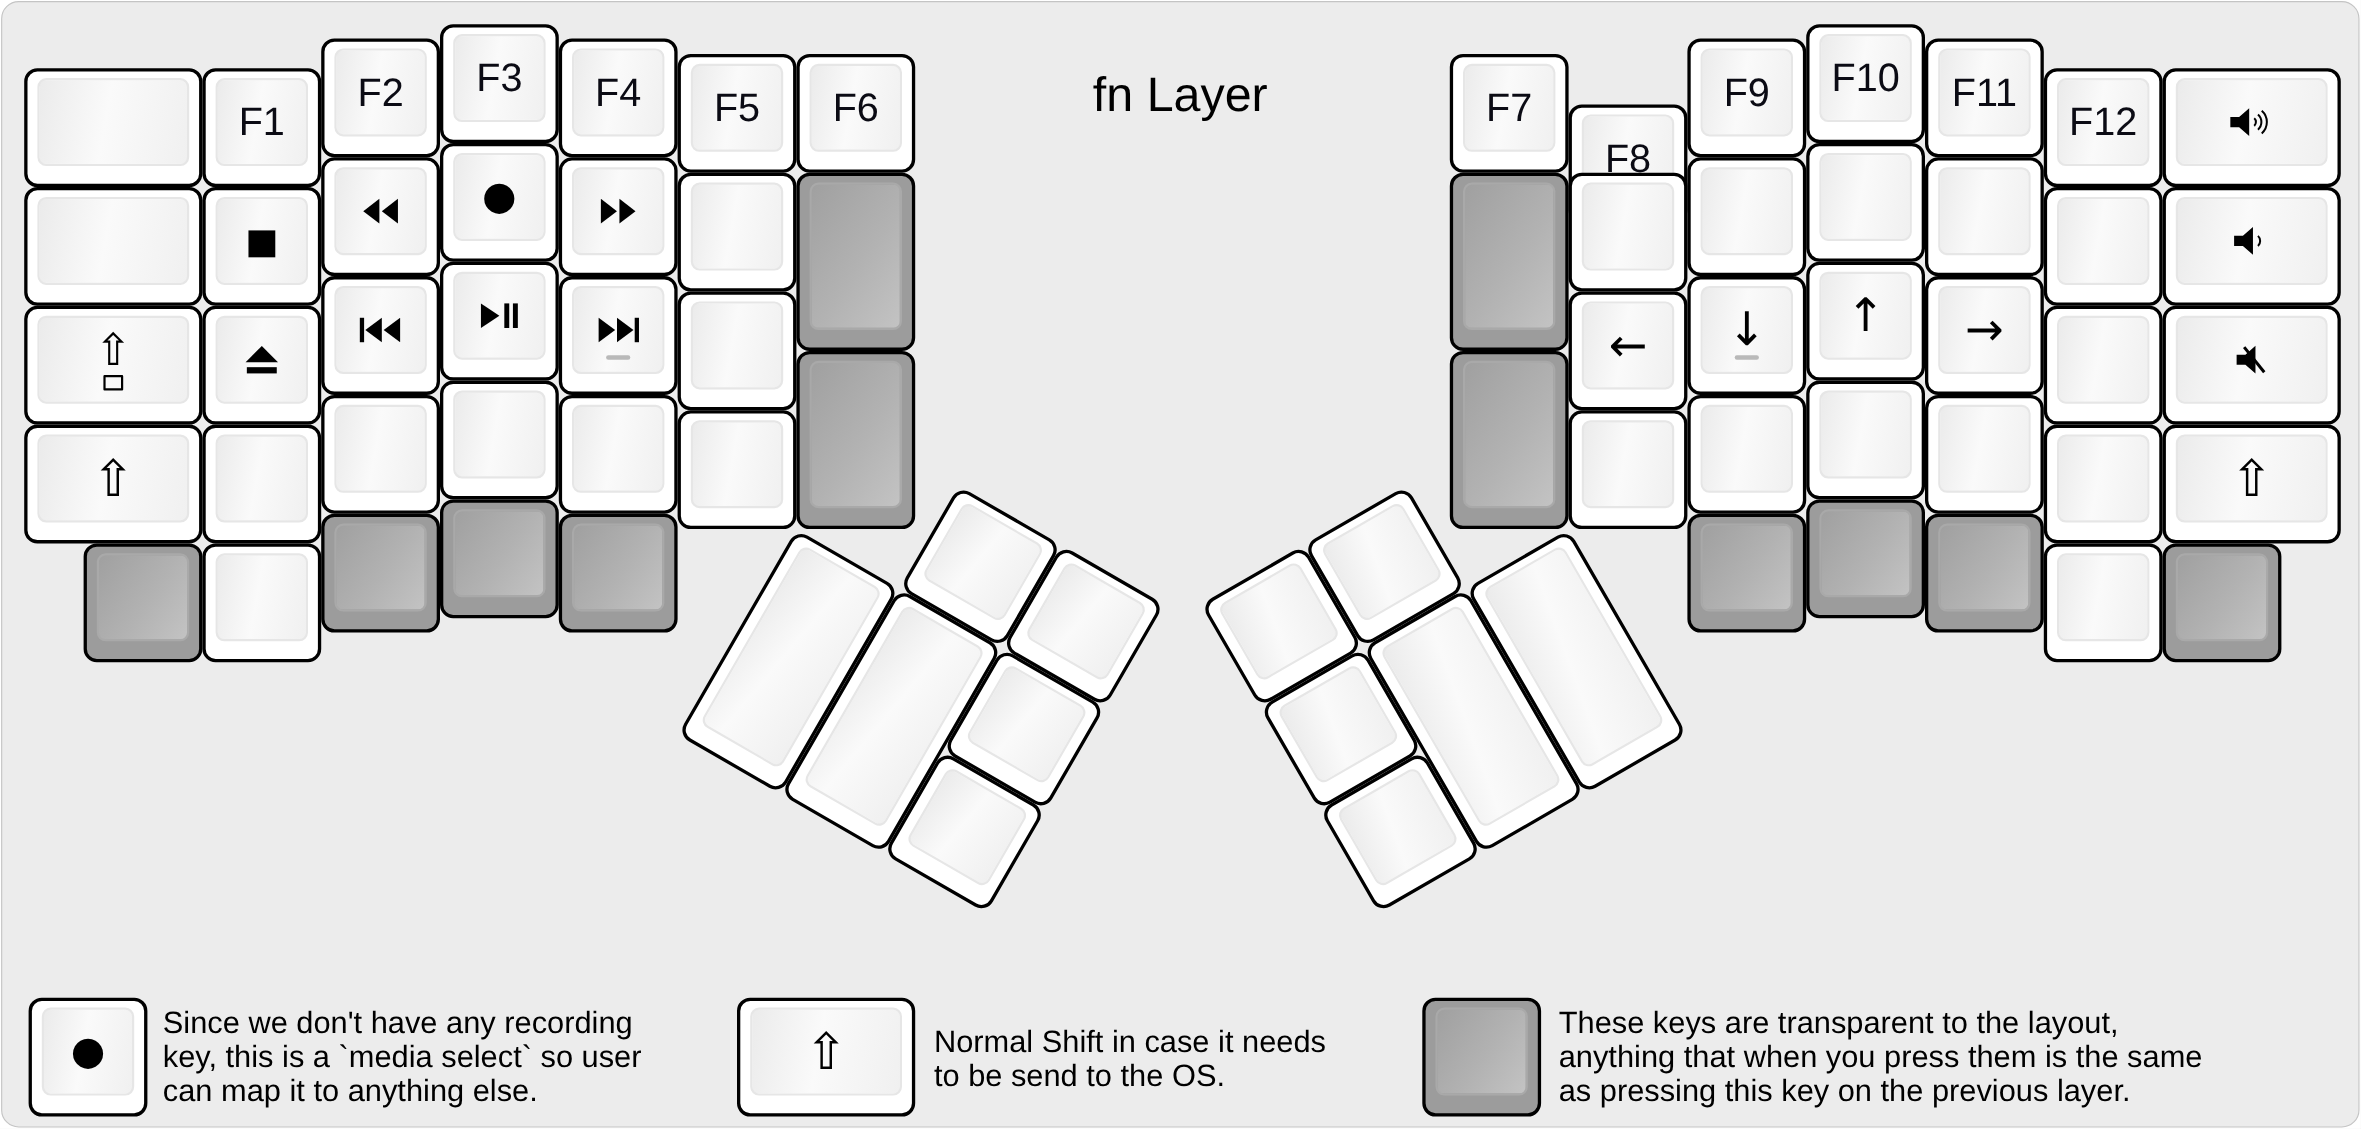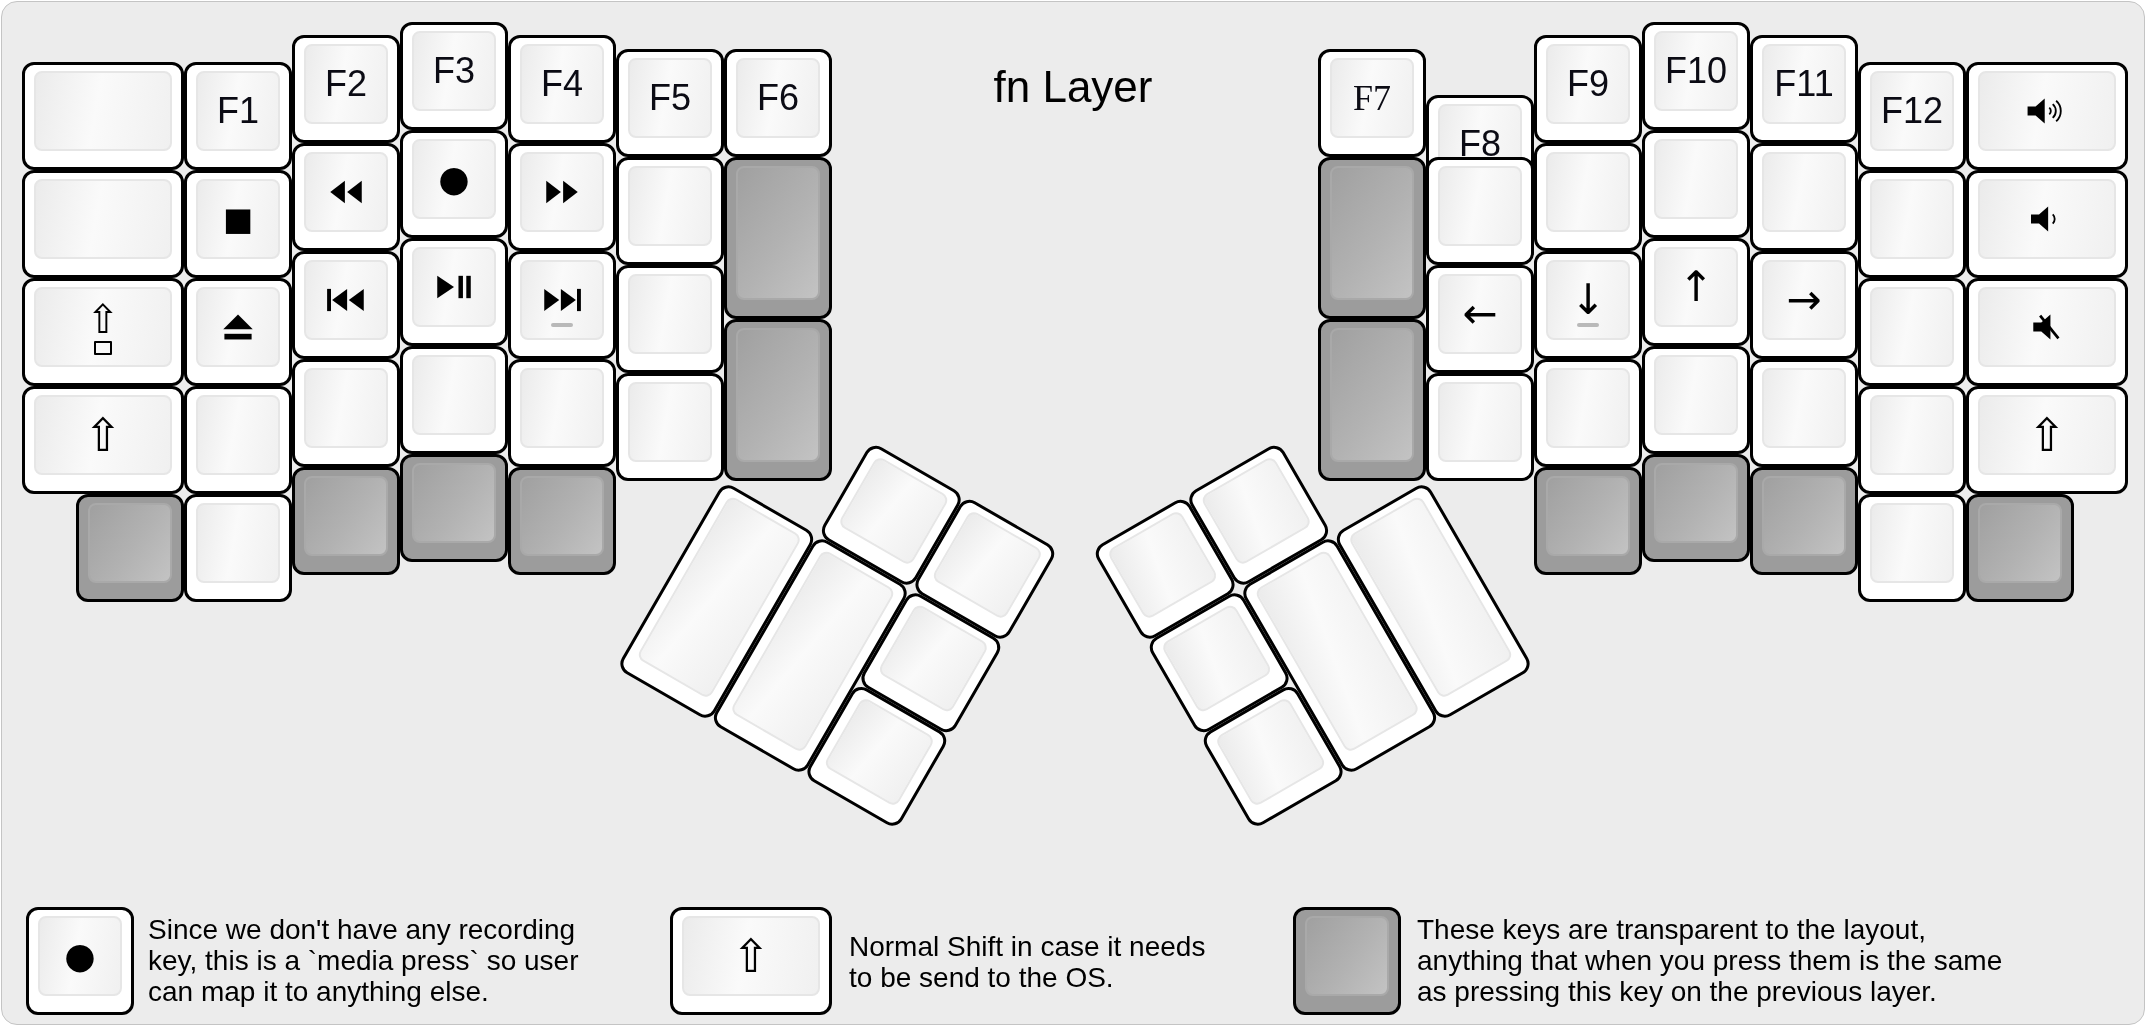--- a/index.html
+++ b/index.html
@@ -206,21 +206,21 @@
       </div>
       <div class="key gray" style="left: 290px; top: 465px; width: 108px; height: 108px;">
         <div class="cap"></div>
       </div>
       <div class="key gray" style="left: 398px; top: 452px; width: 108px; height: 108px;">
         <div class="cap"></div>
       </div>
       <div class="key gray" style="left: 506px; top: 465px; width: 108px; height: 108px;">
         <div class="cap"></div>
       </div>
-      <div class="key white" style="left: 1316px; top: 47px; width: 108px; height: 108px; font-family: Liberation Serif, serif;">
+      <div class="key white" style="left: 1316px; top: 47px; width: 108px; height: 108px;">
         <div class="cap">
           <span class="lbl">F7</span>
         </div>
       </div>
       <div class="key gray" style="left: 1316px; top: 155px; width: 108px; height: 162px;">
         <div class="cap"></div>
       </div>
       <div class="key gray" style="left: 1316px; top: 317px; width: 108px; height: 162px;">
         <div class="cap"></div>
       </div>
@@ -411,21 +411,21 @@
     <div class="legend-slot" id="legend-slot-0" style="left: 24px; top: 905px; width: 108px; height: 108px;">
         <div class="key white" style="left: 0px; top: 0px; width: 108px; height: 108px;">
           <div class="cap">
             <span class="ic">
               <span class="sym" style="font-size:36px">●</span>
             </span>
           </div>
         </div>
       </div>
     <div class="legend-text" id="legend-text-0" style="left: 146px; top: 912px;">Since we don't have any recording
-key, this is a `media press` so user
+key, this is a `media select` so user
 can map it to anything else.</div>
     <div class="legend-slot" id="legend-slot-1" style="left: 668px; top: 905px; width: 162px; height: 108px;">
         <div class="key white" style="left: 0px; top: 0px; width: 162px; height: 108px;">
           <div class="cap">
             <span class="ic">
               <span class="sym" style="font-size:46px">⇧</span>
             </span>
           </div>
         </div>
       </div>

